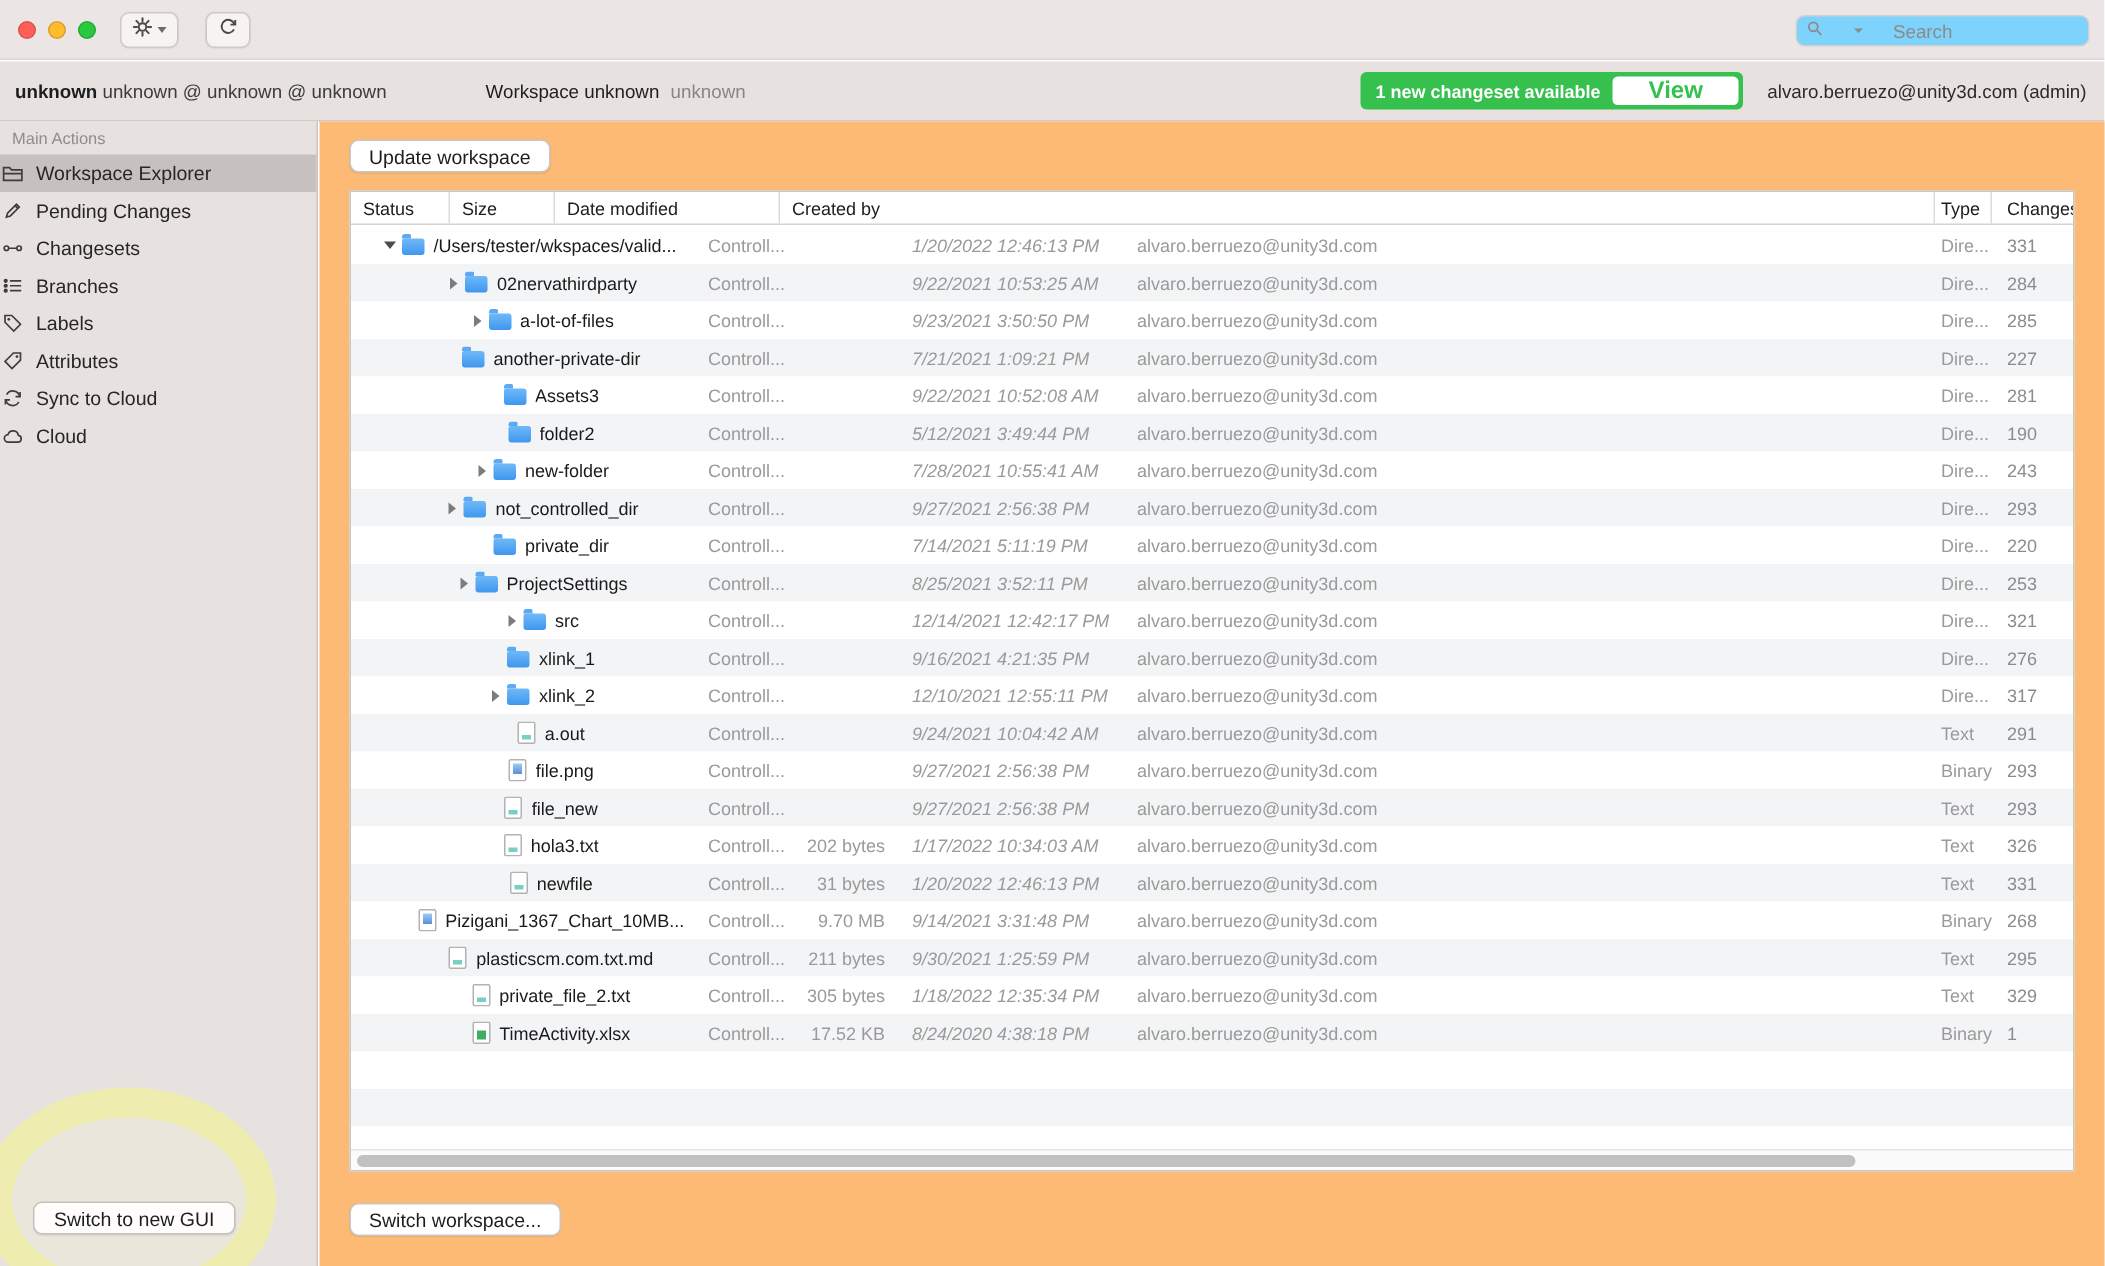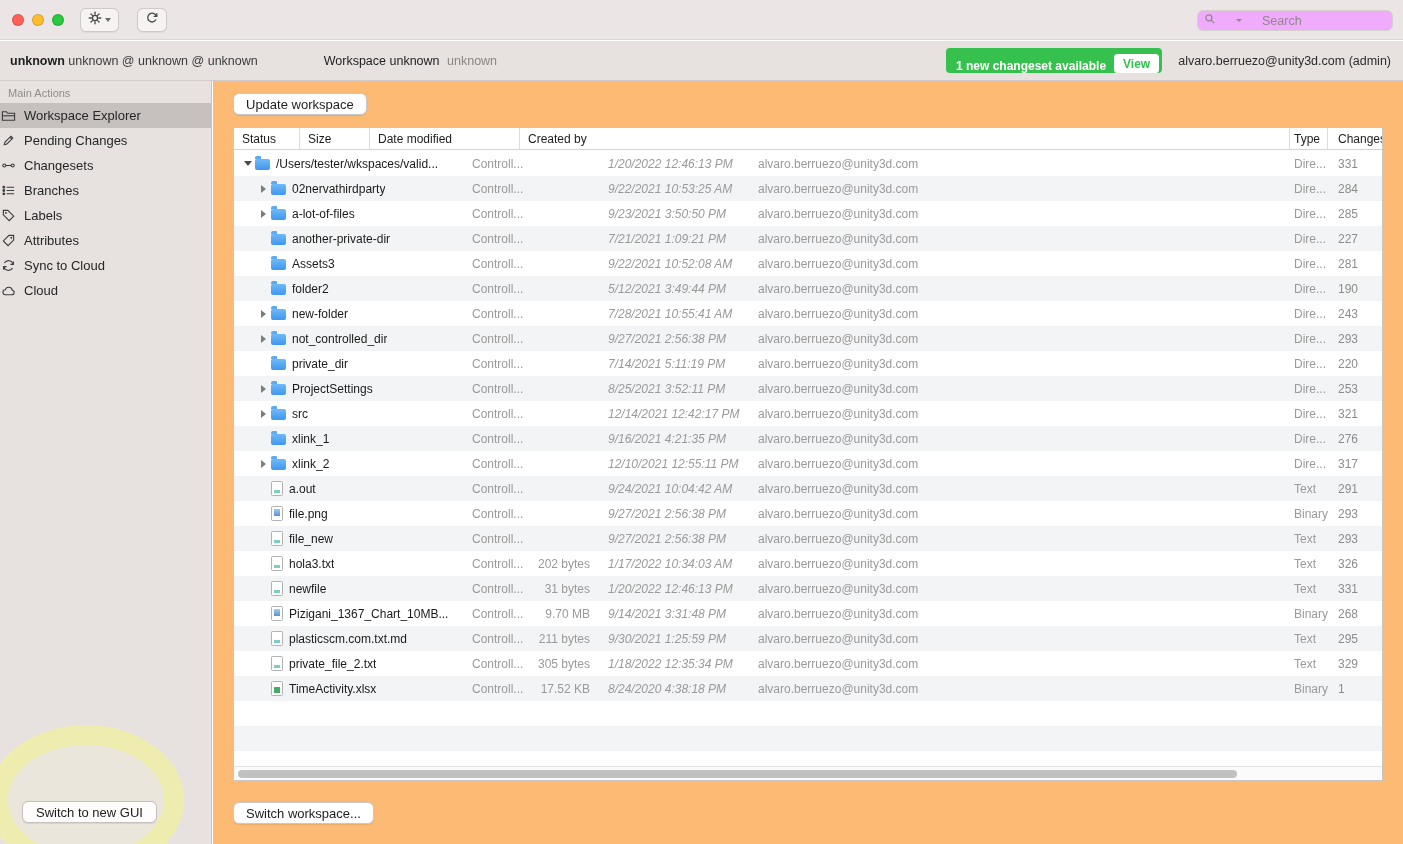--- a/index.html
+++ b/index.html
@@ -25,21 +25,21 @@
   .chrome-btn{
     height:24px; background:#f7f3f2; border:1px solid #cfcac8; border-radius:6px;
     display:flex; align-items:center; justify-content:center; gap:3px; padding:0 7px;
     box-shadow:0 0.5px 1px rgba(0,0,0,.06);
   }
   .gear-btn{ margin-left:16px; }
   .refresh-btn{ margin-left:18px; width:30px; }
   .chev-down{ width:0; height:0; border-left:3.5px solid transparent; border-right:3.5px solid transparent; border-top:4px solid #6b6b6b; }
   .searchbox{
     position:absolute; right:10px; top:10px; width:196px; height:21px;
-    background:#f0abfc; border:1px solid #d5d0ce; border-radius:6px;
+    background:#7dd3fc; border:1px solid #d5d0ce; border-radius:6px;
     display:flex; align-items:center; padding:0 6px; gap:20px;
   }
   .searchbox input{
     border:none; outline:none; background:transparent; width:100%;
     font-size:12.5px; color:#4a4a4a; font-family:inherit;
   }
   .searchbox input::placeholder{ color:#8e8a88; }
   .search-chev{ width:0;height:0;border-left:3px solid transparent;border-right:3px solid transparent;border-top:3.5px solid #8e8a88; }
 
   
@@ -49,26 +49,26 @@
     display:flex; align-items:center; font-size:12.5px;
   }
   .repo-info{ margin-left:10px; white-space:nowrap; }
   .repo-info b{ font-weight:700; }
   .repo-info .rest{ color:#3c3c3c; }
   .ws-info{ margin-left:66px; white-space:nowrap;text-align:right; }
   .ws-info .lbl{ color:#1d1d1f; }
   .ws-info .val{ color:#8a8684; margin-left:4px; }
   .spacer{ flex:1; }
   .banner{
-    height:25px; border-radius:4px; display:flex; align-items:flex-end;
+    height:25px; border-radius:4px; display:flex; align-items:center;
     padding:0 3px 0 10px; gap:8px; color:#fff; font-weight:700; font-size:12px;
   }
   .banner .view-btn{
-    background:#fff; border:none; border-radius:3.5px; height:19px; padding:0 9px;
-    font-weight:700; font-size:12px; font-family:inherit;
+    background:#fff; border:none; border-radius:3.5px; height:19px; padding:0 24px;
+    font-weight:700; font-size:16px; font-family:inherit;
   }
   .user-info{ margin:0 12px 0 16px; color:#2b2b2b; white-space:nowrap; font-size:12.5px; }
 
   
   .sidebar{
     position:absolute; left:0; top:81px; width:212px; height:763px;
     background:#e7e2e0; border-right:1px solid var(--border); overflow:hidden;
   }
   .sb-title{ margin:6px 0 4px 8px; font-size:11px; color:#908c8a; }
   .sb-item{
@@ -118,21 +118,21 @@
   }
   .hcell:last-child{ border-right:none; }
   .sort-asc{
     width:6px; height:6px; border-left:1.5px solid #8a8a8a; border-top:1.5px solid #8a8a8a;
     transform:rotate(45deg) translateY(1px); margin:3px 4px 0 0; flex:none;
   }
   .tbody{ position:absolute; top:23px; left:0; right:0; bottom:14px; overflow:hidden; }
   .trow{ display:flex; height:25px; align-items:center; background:#fff; }
   .trow.stripe{ background:var(--stripe); }
   .cell{ overflow:hidden; white-space:nowrap; font-size:12px; flex:none; padding-left:8px; }
-  .c0{ width:230px; display:flex; align-items:center; padding-left:6px; color:#1a1a1a; }
+  .c0{ width:230px; display:flex; align-items:center; padding-left:6px; color:#1a1a1a;justify-content:center; }
   .c0.ind1{ padding-left:22px; }
   .c1{ width:66px; color:var(--muted); }
   .c2{ width:70px; color:var(--muted); text-align:right; padding:0 10px 0 0; }
   .c3{ width:150px; color:var(--muted);font-style:italic; }
   .c4{ flex:1 1 auto; color:var(--muted); }
   .c5{ width:38px; color:var(--muted); padding-left:4px; }
   .c6{ width:54px; color:#8c8c8c; padding-left:10px; }
   .hc0{ width:230px; } .hc1{ width:66px; } .hc2{ width:70px; } .hc3{ width:150px; }
   .hc4{ flex:1 1 auto; } .hc5{ width:38px; padding-left:4px; } .hc6{ width:54px; padding-left:10px; }
 

